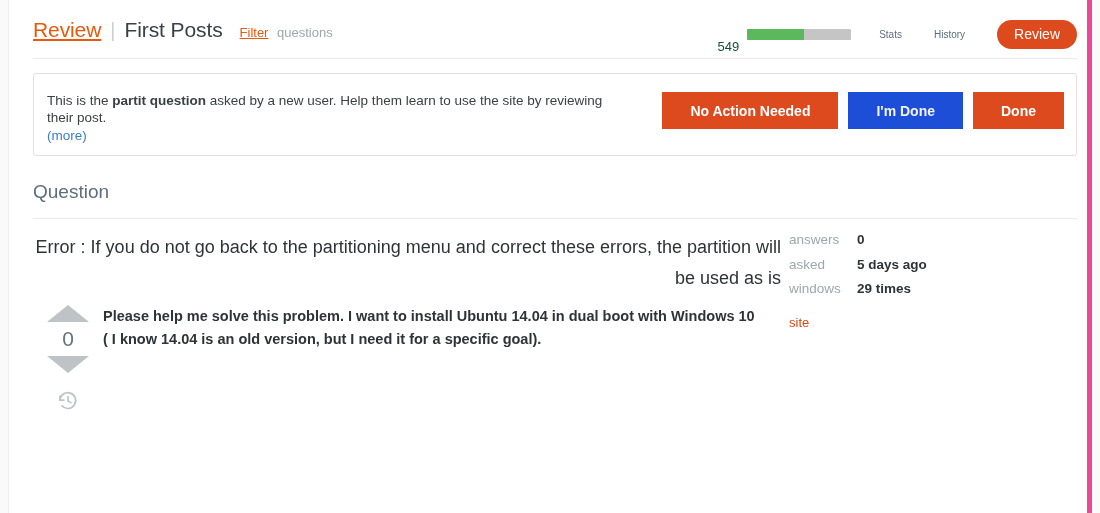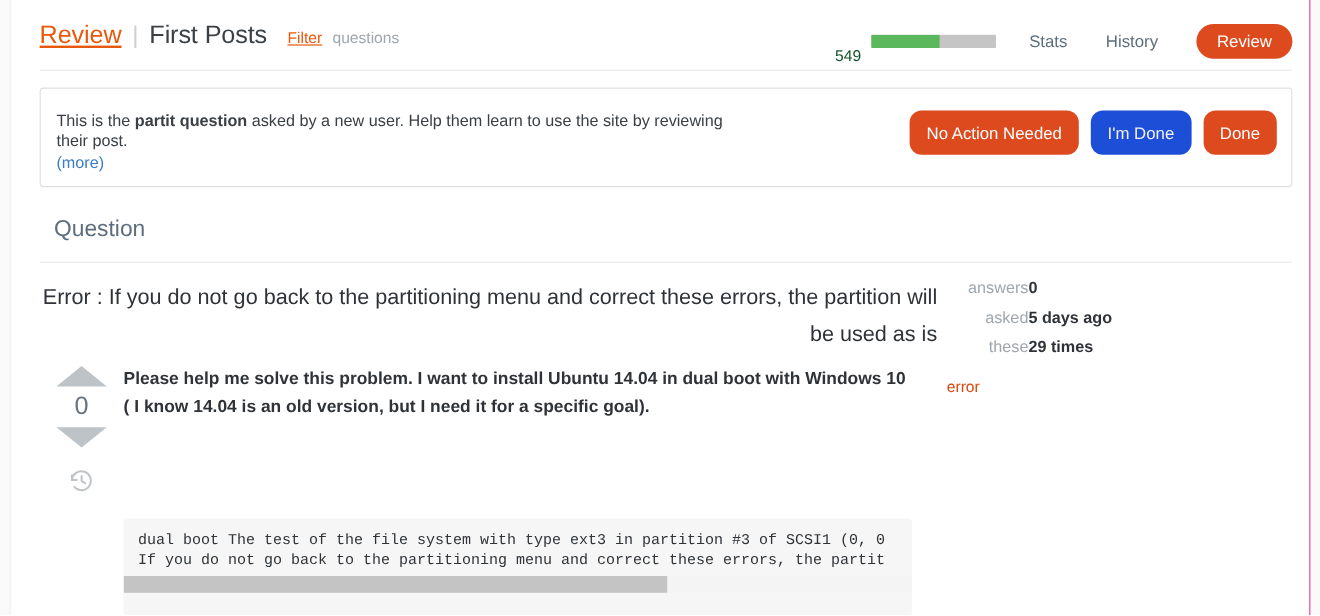--- a/index.html
+++ b/index.html
@@ -19,21 +19,21 @@
     overflow: hidden;
   }
 
   
   .page-sheet {
     position: absolute;
     left: 8px; top: 0;
     width: 1084px; height: 513px;
     background: #ffffff;
     border-left: 1px solid #eeeeee;
-    border-right: 1px solid #ec4899;
+    border-right: 5px solid #ec4899;
   }
 
   .inner {
     position: absolute;
     left: 16px; top: 0;
     width: 1052px;
     height: 513px;
   }
 
   
@@ -102,21 +102,21 @@
     border-radius: 1px;
     overflow: hidden;
   }
   .progress-fill {
     position: absolute;
     left: 0; top: 0; bottom: 0;
     width: 55%;
     background: #5cb85c;
   }
   .nav-link {
-    font-size: 14px;
+    font-size: 10px;
     color: #5d6e7e;
     text-decoration: none;
     margin-right: 32px;
   }
   .nav-pill {
     display: inline-flex;
     align-items: center;
     justify-content: center;
     height: 29px;
     padding: 0 17px;
@@ -162,37 +162,38 @@
     text-decoration: none;
   }
   .notice-actions {
     position: absolute;
     right: 12px; top: 18px;
     display: flex;
     align-items: flex-start;
   }
   .btn {
     border: none;
-    border-radius: 10px;
+    border-radius: 0;
     color: #ffffff;
     font-size: 14px;
     font-family: "Liberation Sans", sans-serif;
     height: 37px;
-    padding: 0 14px;
+    padding: 0 28px;
     cursor: pointer;
     white-space: nowrap;
+    font-weight: bold;
   }
   .btn-primary { background: #dc4a1e; }
   .btn-disabled { background: #1d4ed8; color: #f2f2f2; cursor: default; }
   .btn + .btn { margin-left: 10px; }
 
   
   .section-title {
     position: absolute;
-    left: 20px; top: 181px;
+    left: 8px; top: 181px;
     font-size: 19px;
     color: #5d6e7e;
   }
   .section-rule {
     position: absolute;
     left: 8px; top: 218px;
     width: 1044px;
     height: 1px;
     background: #eaeaea;
   }
@@ -282,21 +283,20 @@
   
   .stats {
     position: absolute;
     left: 764px; top: 232px;
     width: 280px;
   }
   .stat-row {
     display: flex;
     align-items: baseline;
     height: 24.5px;
-    text-align: right;
   }
   .stat-label {
     width: 68px;
     font-size: 13.5px;
     color: #9fa6ad;
   }
   .stat-value {
     font-size: 13.5px;
     font-weight: bold;
     color: #2f3337;
@@ -369,39 +369,32 @@
             <polyline points="3.2,6.6 3.2,11 7.6,11"></polyline>
             <polyline points="12,7.2 12,12 15.3,13.8"></polyline>
           </svg>
         </div>
       </div>
 
       <div class="post-body">
         <p>Please help me solve this problem. I want to install Ubuntu 14.04 in dual boot with Windows 10 ( I know 14.04 is an old version, but I need it for a specific goal).</p>
       </div>
 
-      <div class="codeblock">
-        <pre class="code-pre">dual boot The test of the file system with type ext3 in partition #3 of SCSI1 (0, 0
-If you do not go back to the partitioning menu and correct these errors, the partit</pre>
-        <div class="code-scroll">
-          <div class="code-thumb" id="code-thumb" style="width: 69%;"></div>
-        </div>
-      </div>
 
       <div class="stats">
         <div class="stat-row">
           <span class="stat-label">answers</span>
           <span class="stat-value">0</span>
         </div>
         <div class="stat-row">
           <span class="stat-label">asked</span>
           <span class="stat-value">5 days ago</span>
         </div>
         <div class="stat-row">
-          <span class="stat-label">these</span>
+          <span class="stat-label">windows</span>
           <span class="stat-value">29 times</span>
         </div>
-        <a class="stat-link" href="#">error</a>
+        <a class="stat-link" href="#">site</a>
       </div>
 
     </div>
   </div>
 </div>
 
 </body></html>

